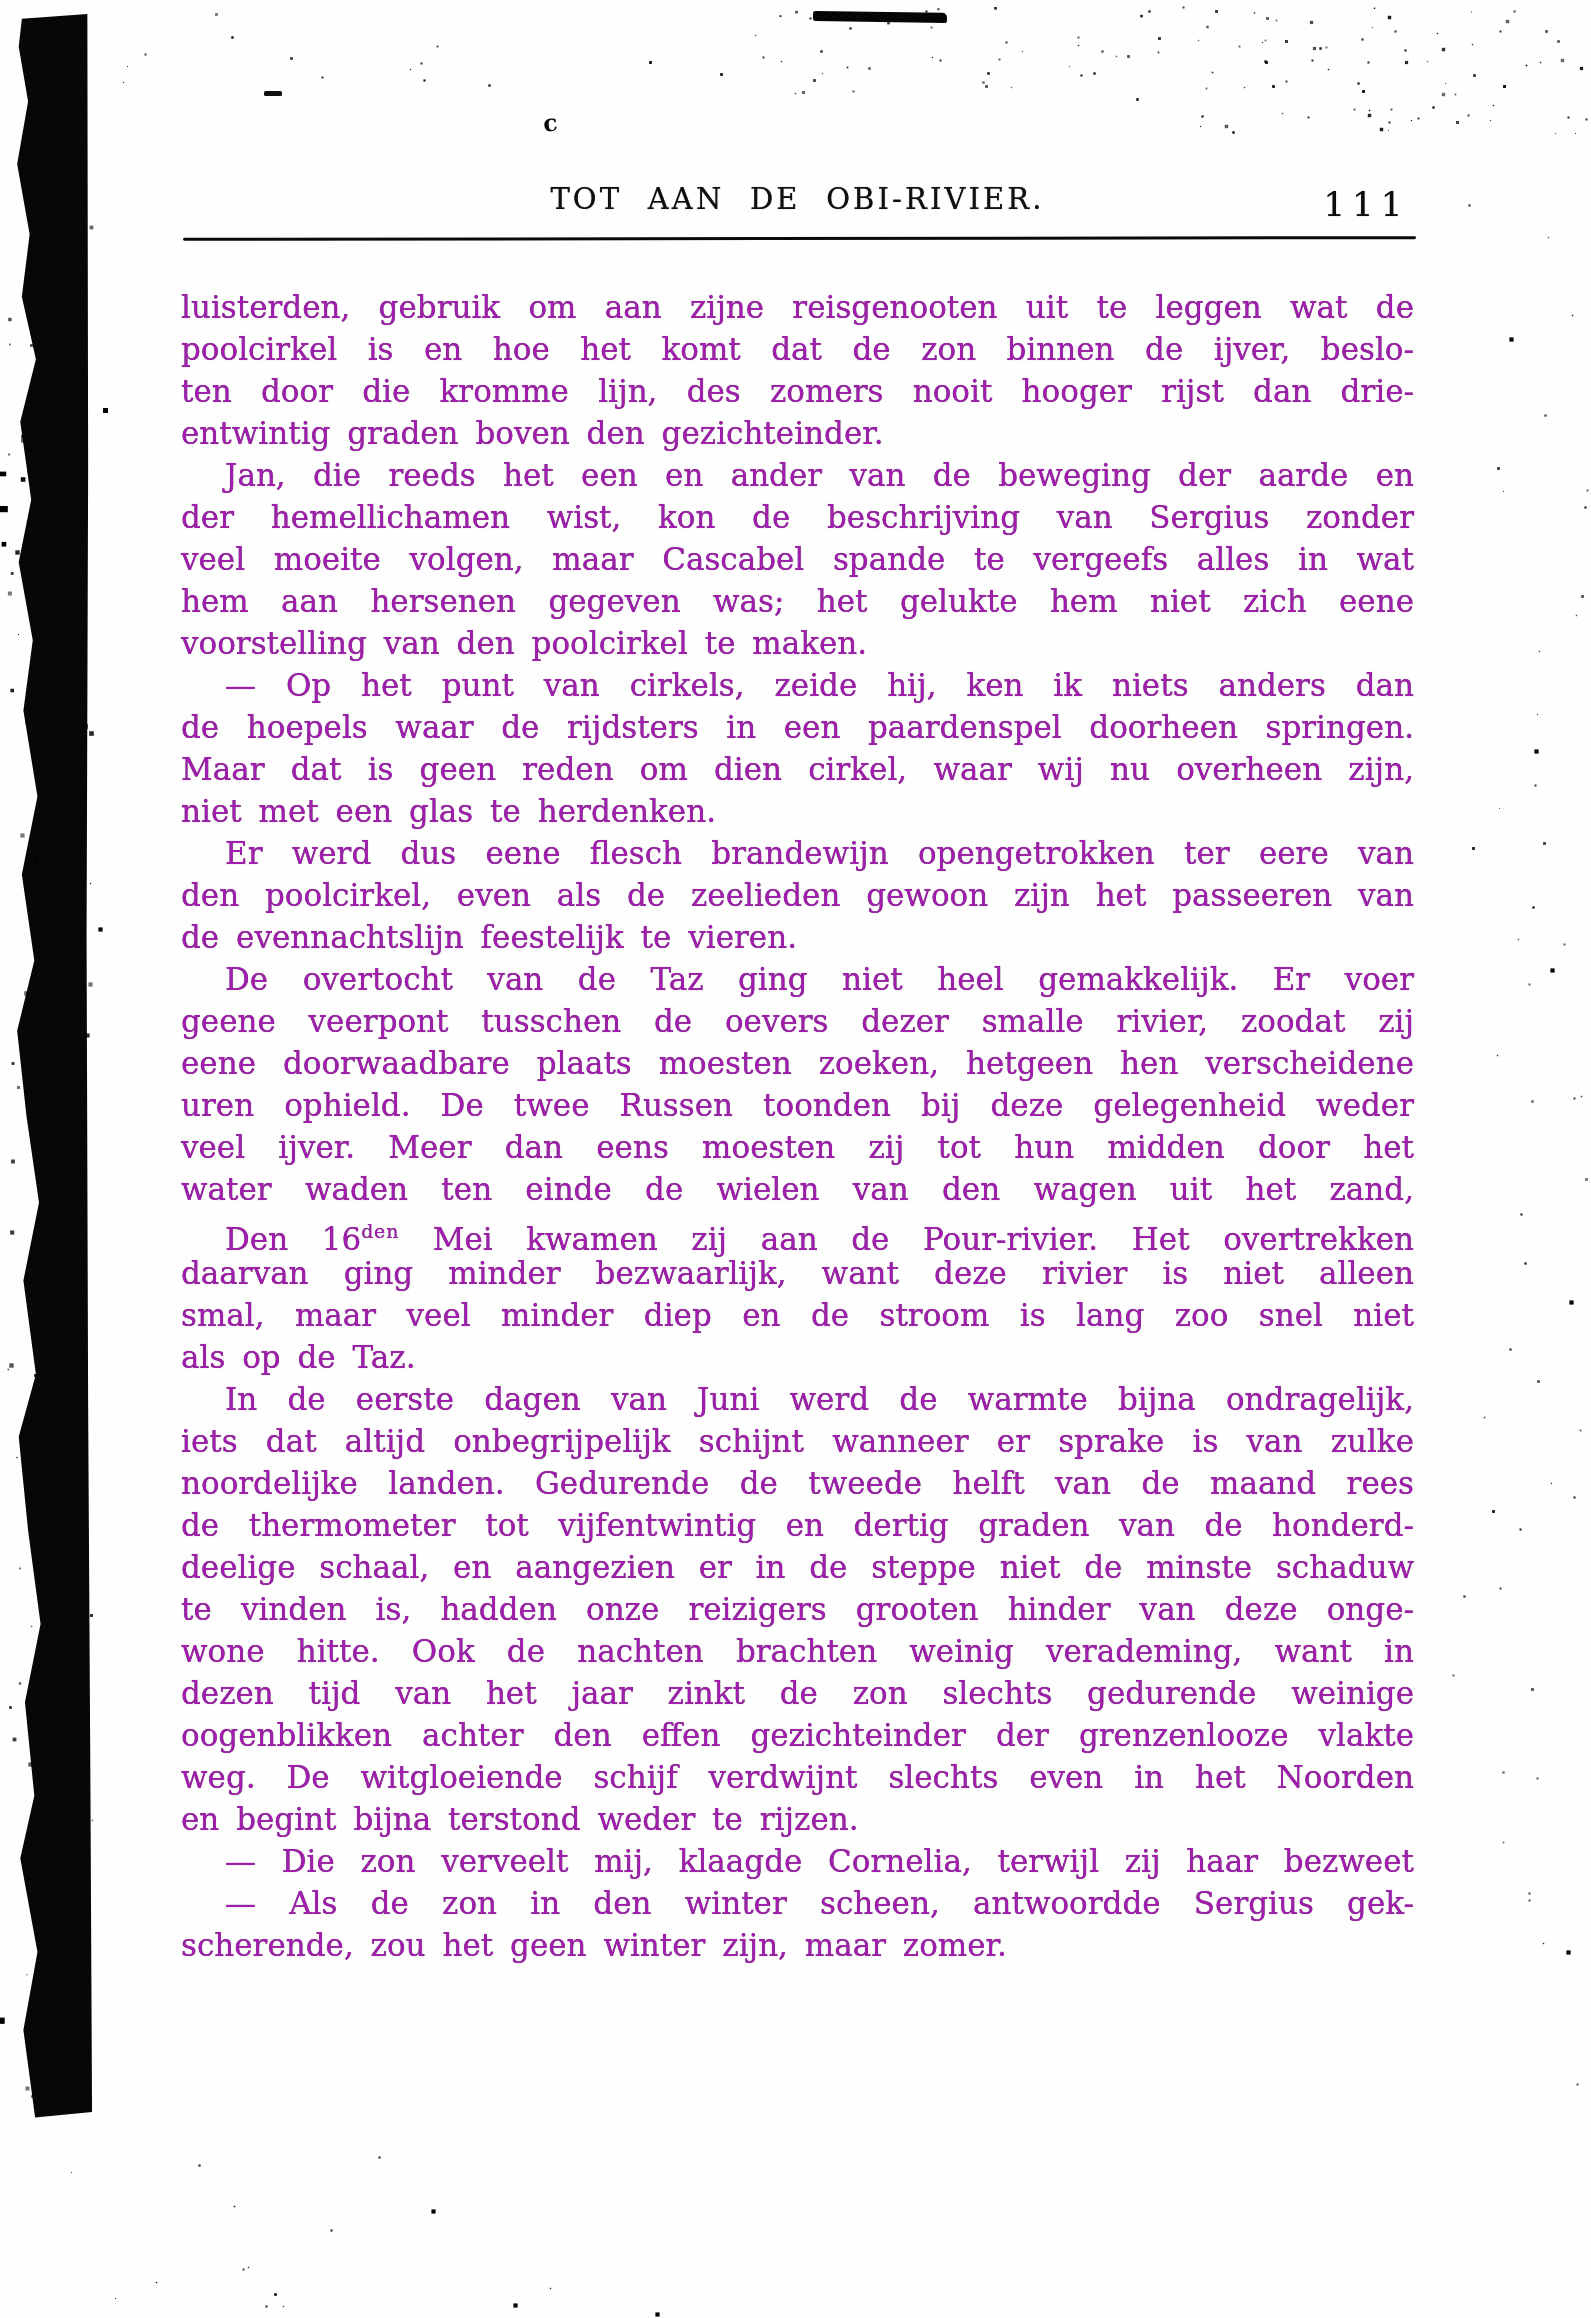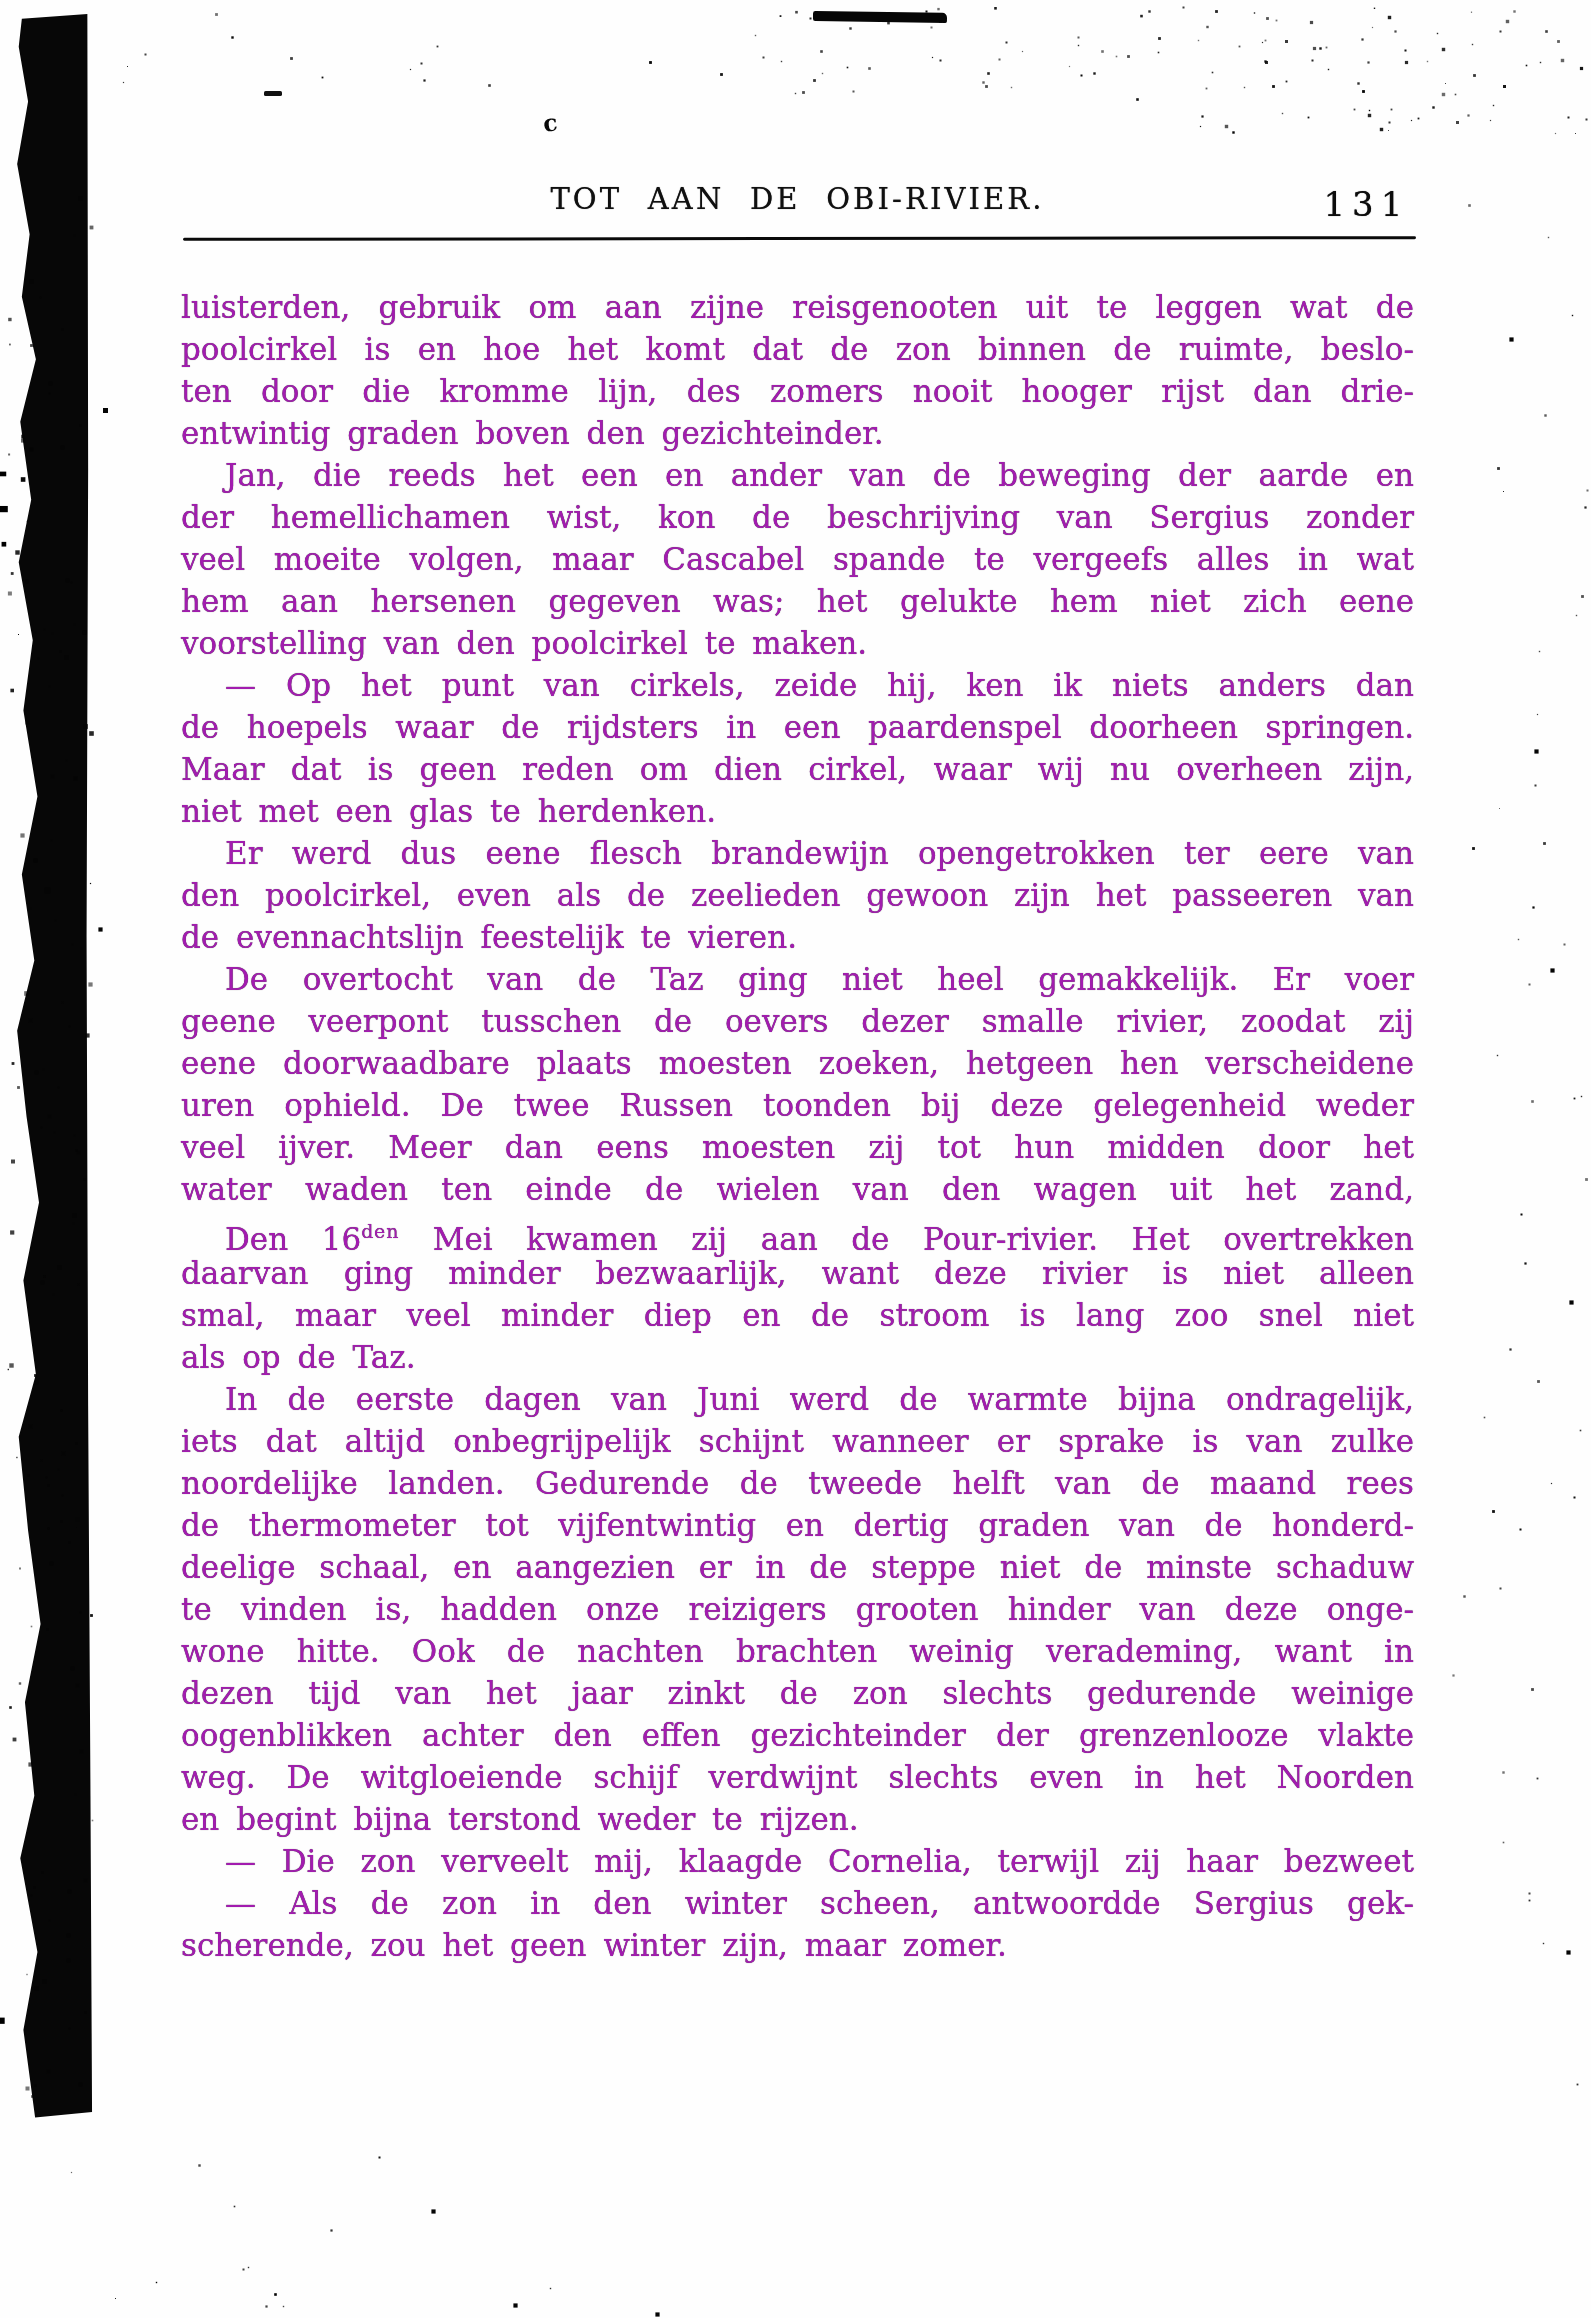--- a/index.html
+++ b/index.html
@@ -65,28 +65,28 @@
   </svg>
 
   <div class="blob"></div>
   <div class="dashmark"></div>
   <div class="cmark">c</div>
   <div id="noise" style="box-shadow: rgba(5, 5, 5, 0.85) 1406px 62px 0px 1.1px, rgba(5, 5, 5, 0.83) 1212px 72px 0px 0.3px, rgba(5, 5, 5, 0.95) 1526px 65px 0px 0.3px, rgba(5, 5, 5, 0.78) 1472px 44px 0px 0.2px, rgba(5, 5, 5, 0.76) 1445px 83px 0px 0px, rgba(5, 5, 5, 0.56) 1514px 11px 0px 0.7px, rgba(5, 5, 5, 0.9) 1254px 12.5px 0px 0.2px, rgba(5, 5, 5, 0.93) 1374px 7.8px 0px 0.2px, rgba(5, 5, 5, 0.75) 1354px 109px 0px 0.4px, rgba(5, 5, 5, 0.82) 1149px 11px 0px 0.7px, rgba(5, 5, 5, 0.69) 1244px 87px 0px 0.2px, rgba(5, 5, 5, 0.64) 1468px 115px 0px 0.6px, rgba(5, 5, 5, 0.85) 1262px 42px 0px 0.1px, rgba(5, 5, 5, 0.59) 1443px 94px 0px 1.2px, rgba(5, 5, 5, 0.61) 1562px 60px 0px 1.2px, rgba(5, 5, 5, 0.77) 1183px 7px 0px 0.5px, rgba(5, 5, 5, 0.87) 1411px 120px 0px 0.1px, rgba(5, 5, 5, 0.63) 1558px 41px 0px 0.9px, rgb(5, 5, 5) 1369px 110px 0px 0.2px, rgba(5, 5, 5, 0.81) 1389px 122px 0px 0.5px, rgba(5, 5, 5, 0.88) 1286px 81px 0px 0.4px, rgba(5, 5, 5, 0.86) 1266px 62px 0px 1px, rgba(5, 5, 5, 0.8) 1586px 119px 0px 0.5px, rgba(5, 5, 5, 0.69) 1267px 18px 0px 0.9px, rgba(5, 5, 5, 0.76) 1490px 120px 0px 0.1px, rgba(5, 5, 5, 0.63) 1507px 21px 0px 1.2px, rgba(5, 5, 5, 0.74) 1455px 94px 0px 0.3px, rgba(5, 5, 5, 0.64) 1206px 88px 0px 0.4px, rgba(5, 5, 5, 0.91) 1418px 118px 0px 0.4px, rgba(5, 5, 5, 0.72) 1311px 22px 0px 1.1px, rgba(5, 5, 5, 0.94) 1137px 99px 0px 0.8px, rgba(5, 5, 5, 0.77) 1546px 31px 0px 0.8px, rgba(5, 5, 5, 0.87) 1216px 11px 0px 0.9px, rgba(5, 5, 5, 0.56) 1265px 40px 0px 0.4px, rgba(5, 5, 5, 0.99) 1233px 132px 0px 0.7px, rgba(5, 5, 5, 0.68) 1207px 26.5px 0px 0.7px, rgba(5, 5, 5, 0.86) 1312px 60px 0px 0.5px, rgba(5, 5, 5, 0.7) 1314px 48px 0px 1.1px, rgba(5, 5, 5, 0.82) 1358px 83px 0px 0.7px, rgba(5, 5, 5, 0.69) 1239px 46px 0px 0.4px, rgba(5, 5, 5, 0.86) 1437px 33px 0px 0.2px, rgba(5, 5, 5, 0.57) 1276px 20px 0px 0.4px, rgba(5, 5, 5, 0.72) 1395px 31px 0px 0.6px, rgba(5, 5, 5, 0.75) 1457px 122px 0px 1px, rgba(5, 5, 5, 0.93) 1202px 116px 0px 0.6px, rgba(5, 5, 5, 0.83) 1540px 62px 0px 0.2px, rgba(5, 5, 5, 0.8) 1500px 31px 0px 0.5px, rgba(5, 5, 5, 0.93) 1581px 68px 0px 1.1px, rgba(5, 5, 5, 0.63) 1471px 11.7px 0px 0.1px, rgb(5, 5, 5) 1363px 91px 0px 0.9px, rgba(5, 5, 5, 0.93) 1504px 86px 0px 1px, rgba(5, 5, 5, 0.95) 1405px 50px 0px 0.5px, rgba(5, 5, 5, 0.83) 1443px 49px 0px 1.2px, rgba(5, 5, 5, 0.71) 1282px 113px 0px 0.2px, rgba(5, 5, 5, 0.88) 1141px 15.6px 0px 0.8px, rgba(5, 5, 5, 0.87) 1568px 117px 0px 0.5px, rgba(5, 5, 5, 0.57) 1198px 40px 0px 0.2px, rgba(5, 5, 5, 0.87) 1265px 61px 0px 0.7px, rgba(5, 5, 5, 0.85) 1493px 105px 0px 0.2px, rgba(5, 5, 5, 0.76) 1368px 62px 0px 0.6px, rgba(5, 5, 5, 0.62) 1326px 47px 0px 0.4px, rgba(5, 5, 5, 0.8) 1362px 39px 0px 0.6px, rgba(5, 5, 5, 0.55) 1427px 61px 0px 0.2px, rgba(5, 5, 5, 0.94) 1200px 126px 0px 0.1px, rgba(5, 5, 5, 0.92) 1328px 69px 0px 0.2px, rgba(5, 5, 5, 0.87) 1158px 52px 0px 0.3px, rgba(5, 5, 5, 0.89) 1389px 17px 0px 1.2px, rgba(5, 5, 5, 0.91) 1433px 107px 0px 0.7px, rgba(5, 5, 5, 0.59) 1372px 27px 0px 0.1px, rgba(5, 5, 5, 0.85) 1159px 38px 0px 0.9px, rgba(5, 5, 5, 0.73) 1388px 130px 0px 0px, rgba(5, 5, 5, 0.79) 1286px 41px 0px 1px, rgba(5, 5, 5, 0.67) 1226px 126px 0px 1.2px, rgba(5, 5, 5, 0.86) 1369px 115px 0px 1.2px, rgba(5, 5, 5, 0.77) 1391px 109px 0px 0.4px, rgba(5, 5, 5, 0.8) 1474px 75px 0px 0.9px, rgba(5, 5, 5, 0.89) 1381px 129px 0px 1.2px, rgba(5, 5, 5, 0.94) 1273px 86px 0px 0.9px, rgba(5, 5, 5, 0.95) 1308px 117px 0px 0.4px, rgba(5, 5, 5, 0.93) 1320px 48px 0px 0.7px, rgba(5, 5, 5, 0.62) 983px 82px 0px 0.7px, rgba(5, 5, 5, 0.67) 853px 91px 0px 0.5px, rgba(5, 5, 5, 0.87) 988px 73px 0px 0.8px, rgba(5, 5, 5, 0.8) 814px 80px 0px 0.9px, rgba(5, 5, 5, 0.95) 926px 11px 0px 0.5px, rgba(5, 5, 5, 0.83) 1006px 42px 0px 0.5px, rgba(5, 5, 5, 0.63) 1022px 51px 0px 0.1px, rgba(5, 5, 5, 0.92) 780px 15.6px 0px 0.4px, rgba(5, 5, 5, 0.56) 1069px 66px 0px 0.1px, rgba(5, 5, 5, 0.94) 847px 67px 0px 0.3px, rgba(5, 5, 5, 0.71) 986px 86px 0px 0.9px, rgba(5, 5, 5, 0.77) 781px 61px 0px 0.2px, rgba(5, 5, 5, 0.78) 850px 28px 0px 0.7px, rgba(5, 5, 5, 0.9) 932px 57px 0px 0.1px, rgba(5, 5, 5, 0.58) 1011px 87px 0px 0.2px, rgba(5, 5, 5, 0.65) 755px 35px 0px 0.2px, rgba(5, 5, 5, 0.7) 1128px 56px 0px 0.9px, rgba(5, 5, 5, 0.91) 995px 7.8px 0px 0.8px, rgba(5, 5, 5, 0.78) 888px 22.6px 0px 0.8px, rgba(5, 5, 5, 0.74) 796px 11.7px 0px 0.8px, rgba(5, 5, 5, 0.98) 1081px 75px 0px 0.5px, rgba(5, 5, 5, 0.85) 810px 18px 0px 0.5px, rgba(5, 5, 5, 0.61) 822px 73px 0px 0.2px, rgba(5, 5, 5, 0.64) 999px 59px 0px 0.5px, rgba(5, 5, 5, 0.57) 1102px 51px 0px 0.8px, rgba(5, 5, 5, 0.57) 1116px 56px 0px 0.3px, rgba(5, 5, 5, 0.66) 869px 68px 0px 0.8px, rgba(5, 5, 5, 0.84) 1078px 45px 0px 0.2px, rgba(5, 5, 5, 0.59) 940px 21px 0px 0.9px, rgba(5, 5, 5, 0.76) 795px 93px 0px 0.2px, rgba(5, 5, 5, 0.85) 940px 60px 0px 0.5px, rgba(5, 5, 5, 0.71) 803px 92px 0px 0.9px, rgba(5, 5, 5, 0.75) 821px 51px 0px 0.8px, rgba(5, 5, 5, 0.57) 931px 27px 0px 0.5px, rgba(5, 5, 5, 0.66) 1078px 37px 0px 0.5px, rgba(5, 5, 5, 0.58) 938px 8.6px 0px 0.7px, rgba(5, 5, 5, 0.91) 1094px 73px 0px 0.7px, rgba(5, 5, 5, 0.77) 763px 57px 0px 0.5px, rgba(5, 5, 5, 0.81) 437px 46px 0px 0.4px, rgba(5, 5, 5, 0.86) 127px 66px 0px 0px, rgba(5, 5, 5, 0.97) 232px 37px 0px 0.7px, rgba(5, 5, 5, 0.76) 291px 58px 0px 0.9px, rgba(5, 5, 5, 0.75) 145px 54px 0px 0.5px, rgba(5, 5, 5, 0.87) 410px 69px 0px 0.1px, rgba(5, 5, 5, 0.77) 489px 85px 0px 0.8px, rgba(5, 5, 5, 0.78) 123px 82px 0px 0.1px, rgba(5, 5, 5, 0.82) 421px 63px 0px 0.5px, rgba(5, 5, 5, 0.99) 650px 62px 0px 0.9px, rgba(5, 5, 5, 0.92) 721px 74px 0px 0.9px, rgba(5, 5, 5, 0.57) 216px 14px 0px 0.9px, rgba(5, 5, 5, 0.9) 424px 80px 0px 0.6px, rgba(5, 5, 5, 0.97) 322px 77px 0px 0.4px, rgba(5, 5, 5, 0.72) 1539px 651px 0px 0.2px, rgba(5, 5, 5, 0.66) 1548px 237px 0px 0.2px, rgba(5, 5, 5, 0.99) 1533px 907px 0px 0.6px, rgba(5, 5, 5, 0.56) 1503px 1772px 0px 0.7px, rgba(5, 5, 5, 0.82) 1543px 1943px 0px 0.2px, rgba(5, 5, 5, 0.93) 1574px 1098px 0px 0.4px, rgba(5, 5, 5, 0.79) 1535px 785px 0px 0.5px, rgba(5, 5, 5, 0.58) 1587px 490px 0px 0.5px, rgba(5, 5, 5, 0.82) 1537px 1778px 0px 0.4px, rgba(5, 5, 5, 0.63) 1564px 944px 0px 0.5px, rgba(5, 5, 5, 0.87) 1585px 507px 0px 0.6px, rgba(5, 5, 5, 0.95) 1525px 1263px 0px 0.6px, rgba(5, 5, 5, 0.59) 1555px 133px 0px 0.1px, rgba(5, 5, 5, 0.79) 1575px 133px 0px 0px, rgba(5, 5, 5, 0.55) 1453px 1675px 0px 0.6px, rgba(5, 5, 5, 0.64) 1503px 1842px 0px 0.3px, rgba(5, 5, 5, 0.83) 1551px 1483px 0px 0.1px, rgba(5, 5, 5, 0.74) 1529px 1893px 0px 0.5px, rgba(5, 5, 5, 0.64) 1529px 984px 0px 0.5px, rgba(5, 5, 5, 0.68) 1464px 1596px 0px 0.7px, rgba(5, 5, 5, 0.82) 1577px 2084px 0px 0.4px, rgba(5, 5, 5, 0.95) 1493px 1511px 0px 0.9px, rgba(5, 5, 5, 0.78) 1544px 843px 0px 0.9px, rgba(5, 5, 5, 0.69) 1576px 615px 0px 0.2px, rgba(5, 5, 5, 0.56) 1586px 1179px 0px 0.9px, rgba(5, 5, 5, 0.66) 1538px 1381px 0px 0.9px, rgba(5, 5, 5, 0.69) 1582px 596px 0px 0.9px, rgba(5, 5, 5, 0.68) 1518px 939px 0px 0.2px, rgba(5, 5, 5, 0.78) 1580px 1430px 0px 0.3px, rgba(5, 5, 5, 0.81) 1497px 1055px 0px 0.2px, rgba(5, 5, 5, 0.95) 1574px 1497px 0px 0.5px, rgba(5, 5, 5, 0.83) 1529px 1900px 0px 0.4px, rgba(5, 5, 5, 0.83) 1510px 1349px 0px 0.6px, rgba(5, 5, 5, 0.87) 1503px 491px 0px 0px, rgba(5, 5, 5, 0.61) 1499px 808px 0px 0px, rgba(5, 5, 5, 0.76) 1537px 714px 0px 0.1px, rgba(5, 5, 5, 0.65) 1545px 415px 0px 0.7px, rgba(5, 5, 5, 0.71) 1484px 1417px 0px 0.3px, rgba(5, 5, 5, 0.59) 1532px 1101px 0px 0.8px, rgba(5, 5, 5, 0.94) 1473px 848px 0px 0.9px, rgba(5, 5, 5, 0.85) 1581px 1096px 0px 0.2px, rgba(5, 5, 5, 0.73) 1532px 1689px 0px 0.9px, rgba(5, 5, 5, 0.81) 1498px 468px 0px 0.9px, rgba(5, 5, 5, 0.59) 1469px 205px 0px 0.8px, rgba(5, 5, 5, 0.99) 1521px 1214px 0px 0.5px, rgba(5, 5, 5, 0.96) 1520px 1529px 0px 0.5px, rgba(5, 5, 5, 0.96) 1572px 315px 0px 0.2px, rgba(5, 5, 5, 0.75) 1500px 1588px 0px 0.5px, rgba(5, 5, 5, 0.84) 234px 2206px 0px 0.3px, rgba(5, 5, 5, 0.82) 550px 2288px 0px 0.2px, rgba(5, 5, 5, 0.81) 331px 2230px 0px 0.6px, rgba(5, 5, 5, 0.74) 283px 2306px 0px 0.2px, rgba(5, 5, 5, 0.6) 71px 2172px 0px 0.1px, rgba(5, 5, 5, 0.75) 243px 2269px 0px 0.5px, rgba(5, 5, 5, 0.75) 266px 2306px 0px 0.6px, rgba(5, 5, 5, 0.81) 248px 2267px 0px 0.2px, rgba(5, 5, 5, 0.72) 199px 2165px 0px 0.7px, rgba(5, 5, 5, 0.89) 115px 2298px 0px 0px, rgba(5, 5, 5, 0.94) 379px 2157px 0px 0.5px, rgba(5, 5, 5, 0.99) 156px 2282px 0px 0.2px, rgb(5, 5, 5) 1552px 970px 0px 1.6px, rgb(5, 5, 5) 1571px 1302px 0px 1.6px, rgb(5, 5, 5) 1511px 339px 0px 1.6px, rgb(5, 5, 5) 1536px 751px 0px 1.6px, rgb(5, 5, 5) 1568px 1952px 0px 1.6px, rgb(5, 5, 5) 515px 2305px 0px 1.6px, rgb(5, 5, 5) 433px 2211px 0px 1.6px, rgb(5, 5, 5) 657px 2314px 0px 1.6px, rgb(5, 5, 5) 275px 2294px 0px 0.8px, rgb(5, 5, 5) 105px 410px 0px 2px, rgb(5, 5, 5) 100px 929px 0px 1.6px, rgb(5, 5, 5) 74px 1215px 0px 2px, rgb(5, 5, 5) 47px 890px 0px 2.3px;"></div>
   <div id="noise2" style="box-shadow: rgba(5, 5, 5, 0.7) 43px 1069px 0px 0.1px, rgba(5, 5, 5, 0.7) 40px 297px 0px 0.9px, rgba(5, 5, 5, 0.61) 91px 227px 0px 1.4px, rgba(5, 5, 5, 0.9) 22.6px 436px 0px 1.3px, rgba(5, 5, 5, 0.62) 80px 2084px 0px 1.6px, rgba(5, 5, 5, 0.61) 51px 1563px 0px 1.6px, rgba(5, 5, 5, 0.97) 80px 198px 0px 1.7px, rgba(5, 5, 5, 0.98) 18px 634px 0px 0px, rgba(5, 5, 5, 0.82) 62px 1495px 0px 0.2px, rgba(5, 5, 5, 0.92) 76px 1527px 0px 0px, rgba(5, 5, 5, 0.54) 52px 633px 0px 0.7px, rgba(5, 5, 5, 0.78) 85px 726px 0px 1.9px, rgba(5, 5, 5, 0.52) 9.4px 593px 0px 1.5px, rgba(5, 5, 5, 0.97) 36px 1988px 0px 1.8px, rgba(5, 5, 5, 0.64) 19.5px 1683px 0px 0.7px, rgba(5, 5, 5, 0.8) 62px 329px 0px 1px, rgba(5, 5, 5, 0.94) 58px 1469px 0px 0.2px, rgba(5, 5, 5, 0.9) 61px 1521px 0px 0.8px, rgba(5, 5, 5, 0.97) 44px 629px 0px 0.2px, rgba(5, 5, 5, 0.8) 26.5px 581px 0px 1.2px, rgba(5, 5, 5, 0.68) 44px 1276px 0px 0.8px, rgba(5, 5, 5, 0.81) 69px 1026px 0px 0.2px, rgba(5, 5, 5, 0.93) 63px 1453px 0px 1.6px, rgba(5, 5, 5, 0.73) 74px 1135px 0px 0.3px, rgba(5, 5, 5, 0.99) 41px 1460px 0px 0.4px, rgba(5, 5, 5, 0.95) 44px 1981px 0px 1.7px, rgba(5, 5, 5, 0.64) 50px 383px 0px 1.6px, rgba(5, 5, 5, 0.86) 76px 1150px 0px 0.6px, rgba(5, 5, 5, 0.97) 90px 883px 0px 0.1px, rgba(5, 5, 5, 0.63) 47px 1629px 0px 0.5px, rgba(5, 5, 5, 0.51) 30px 908px 0px 0.4px, rgba(5, 5, 5, 0.52) 19.5px 1568px 0px 0.5px, rgba(5, 5, 5, 0.77) 14px 1739px 0px 1.4px, rgba(5, 5, 5, 0.8) 36px 1072px 0px 1.2px, rgba(5, 5, 5, 0.87) 75px 778px 0px 1.6px, rgba(5, 5, 5, 0.8) 48px 1485px 0px 0.7px, rgba(5, 5, 5, 0.71) 32px 2096px 0px 0.8px, rgba(5, 5, 5, 0.59) 66px 760px 0px 0.7px, rgba(5, 5, 5, 0.99) 76px 1443px 0px 1px, rgba(5, 5, 5, 0.75) 85px 1880px 0px 1.1px, rgba(5, 5, 5, 0.53) 81px 948px 0px 0.5px, rgba(5, 5, 5, 0.86) 7.8px 1369px 0px 0.2px, rgba(5, 5, 5, 0.69) 27px 521px 0px 0.3px, rgba(5, 5, 5, 0.93) 48px 2071px 0px 1.3px, rgba(5, 5, 5, 0.68) 30px 1764px 0px 1.6px, rgba(5, 5, 5, 0.88) 11.7px 690px 0px 1.3px, rgba(5, 5, 5, 0.81) 49px 1920px 0px 0.5px, rgba(5, 5, 5, 0.9) 30px 1426px 0px 1.6px, rgba(5, 5, 5, 0.96) 61px 1410px 0px 0.9px, rgba(5, 5, 5, 0.54) 90px 984px 0px 1.6px, rgba(5, 5, 5, 0.62) 69px 1891px 0px 1.6px, rgba(5, 5, 5, 0.78) 80px 425px 0px 0.7px, rgba(5, 5, 5, 0.77) 42px 1872px 0px 0.7px, rgba(5, 5, 5, 0.98) 31px 281px 0px 1.8px, rgba(5, 5, 5, 0.54) 53px 1294px 0px 0.4px, rgb(5, 5, 5) 31px 1895px 0px 0.5px, rgba(5, 5, 5, 0.6) 28px 1475px 0px 0.5px, rgba(5, 5, 5, 0.82) 84px 632px 0px 1.9px, rgba(5, 5, 5, 0.79) 72px 944px 0px 0.3px, rgba(5, 5, 5, 0.74) 58px 1087px 0px 0.6px, rgba(5, 5, 5, 0.61) 49px 1116px 0px 1.2px, rgba(5, 5, 5, 0.57) 77px 1519px 0px 1.2px, rgba(5, 5, 5, 0.55) 22px 835px 0px 1.6px, rgba(5, 5, 5, 0.51) 73px 1223px 0px 0.5px, rgba(5, 5, 5, 0.74) 12.5px 1161px 0px 1.5px, rgba(5, 5, 5, 0.76) 60px 651px 0px 1px, rgba(5, 5, 5, 0.5) 92px 1820px 0px 0.3px, rgba(5, 5, 5, 0.54) 75px 1794px 0px 1px, rgba(5, 5, 5, 0.73) 27px 722px 0px 1.5px, rgba(5, 5, 5, 0.87) 31px 449px 0px 1.2px, rgba(5, 5, 5, 0.93) 91px 1615px 0px 0.9px, rgba(5, 5, 5, 0.68) 68px 1960px 0px 1.6px, rgba(5, 5, 5, 0.81) 11.7px 573px 0px 0.9px, rgba(5, 5, 5, 0.86) 91px 733px 0px 1.8px, rgba(5, 5, 5, 0.54) 27px 2088px 0px 1.5px, rgb(5, 5, 5) 52px 776px 0px 1.2px, rgb(5, 5, 5) 72px 1668px 0px 1.5px, rgba(5, 5, 5, 0.95) 81px 1751px 0px 1.1px, rgba(5, 5, 5, 0.68) 55px 920px 0px 0.1px, rgba(5, 5, 5, 0.84) 71px 582px 0px 0.4px, rgba(5, 5, 5, 0.51) 74px 624px 0px 0.5px, rgba(5, 5, 5, 0.98) 22.6px 479px 0px 1.8px, rgba(5, 5, 5, 0.87) 35px 860px 0px 1.7px, rgba(5, 5, 5, 0.79) 35px 632px 0px 0.3px, rgba(5, 5, 5, 0.92) 68px 1935px 0px 1.5px, rgba(5, 5, 5, 0.63) 69px 1542px 0px 0.5px, rgba(5, 5, 5, 0.58) 26px 993px 0px 1.8px, rgba(5, 5, 5, 0.95) 78px 1284px 0px 0.6px, rgba(5, 5, 5, 0.6) 69px 2028px 0px 0.3px, rgba(5, 5, 5, 0.92) 84px 1179px 0px 0.8px, rgba(5, 5, 5, 0.69) 9.4px 319px 0px 1.2px, rgba(5, 5, 5, 0.6) 62px 447px 0px 1.6px, rgba(5, 5, 5, 0.62) 9.4px 344px 0px 0.4px, rgba(5, 5, 5, 0.75) 85px 2012px 0px 0.8px, rgba(5, 5, 5, 0.63) 51px 840px 0px 0.4px, rgba(5, 5, 5, 0.99) 48px 1528px 0px 0.9px, rgba(5, 5, 5, 0.76) 11.7px 1232px 0px 1.6px, rgba(5, 5, 5, 0.77) 16.4px 1457px 0px 0.2px, rgba(5, 5, 5, 0.61) 35px 2085px 0px 0.5px, rgba(5, 5, 5, 0.76) 41px 1127px 0px 0.6px, rgba(5, 5, 5, 0.87) 12.5px 1063px 0px 0.9px, rgba(5, 5, 5, 0.61) 8.6px 454px 0px 0.5px, rgba(5, 5, 5, 0.82) 87px 1035px 0px 1.6px, rgba(5, 5, 5, 0.96) 62px 1002px 0px 0.4px, rgba(5, 5, 5, 0.76) 67px 580px 0px 1.6px, rgba(5, 5, 5, 0.79) 36px 1382px 0px 1.2px, rgba(5, 5, 5, 0.69) 49px 686px 0px 0.4px, rgba(5, 5, 5, 0.67) 18px 1087px 0px 0.9px, rgba(5, 5, 5, 0.62) 38px 658px 0px 0.6px, rgba(5, 5, 5, 0.91) 10px 1707px 0px 0.8px, rgba(5, 5, 5, 0.78) 46px 1477px 0px 0.2px, rgba(5, 5, 5, 0.61) 22.6px 440px 0px 1.6px, rgba(5, 5, 5, 0.79) 42px 1282px 0px 1.4px, rgba(5, 5, 5, 0.69) 78px 1152px 0px 1.2px, rgba(5, 5, 5, 0.97) 66px 657px 0px 1.7px, rgba(5, 5, 5, 0.59) 77px 1685px 0px 1.2px, rgba(5, 5, 5, 0.86) 17px 552px 0px 1.7px, rgba(5, 5, 5, 0.8) 54px 1132px 0px 0.5px, rgb(5, 5, 5) 34px 1887px 0px 0.8px, rgba(5, 5, 5, 0.76) 70px 1890px 0px 0px, rgba(5, 5, 5, 0.53) 26.5px 1974px 0px 0.2px, rgba(5, 5, 5, 0.93) 30px 1020px 0px 1.6px, rgba(5, 5, 5, 0.67) 11px 1365px 0px 1.7px, rgba(5, 5, 5, 0.9) 35px 1375px 0px 0.9px, rgba(5, 5, 5, 0.59) 80px 1612px 0px 0.6px, rgba(5, 5, 5, 0.89) 49px 393px 0px 0.4px, rgba(5, 5, 5, 0.82) 59px 1267px 0px 1.7px, rgba(5, 5, 5, 0.53) 31px 1626px 0px 0.3px, rgba(5, 5, 5, 0.52) 74px 235px 0px 0.2px, rgba(5, 5, 5, 0.73) 31px 345px 0px 0.9px;"></div>
 
   <div class="header">
     <div class="title">TOT AAN DE OBI-RIVIER.</div>
-    <div class="pageno">131</div>
+    <div class="pageno">111</div>
   </div>
   <div class="rule"></div>
 
   <div id="text-block">
       <div class="para">
         <div class="line">luisterden, gebruik om aan zijne reisgenooten uit te leggen wat de</div>
-        <div class="line">poolcirkel is en hoe het komt dat de zon binnen de ruimte, beslo-</div>
+        <div class="line">poolcirkel is en hoe het komt dat de zon binnen de ijver, beslo-</div>
         <div class="line">ten door die kromme lijn, des zomers nooit hooger rijst dan drie-</div>
         <div class="line last">entwintig graden boven den gezichteinder.</div>
       </div>
       <div class="para">
         <div class="line indent">Jan, die reeds het een en ander van de beweging der aarde en</div>
         <div class="line">der hemellichamen wist, kon de beschrijving van Sergius zonder</div>
         <div class="line">veel moeite volgen, maar Cascabel spande te vergeefs alles in wat</div>
         <div class="line">hem aan hersenen gegeven was; het gelukte hem niet zich eene</div>
         <div class="line last">voorstelling van den poolcirkel te maken.</div>
       </div>

